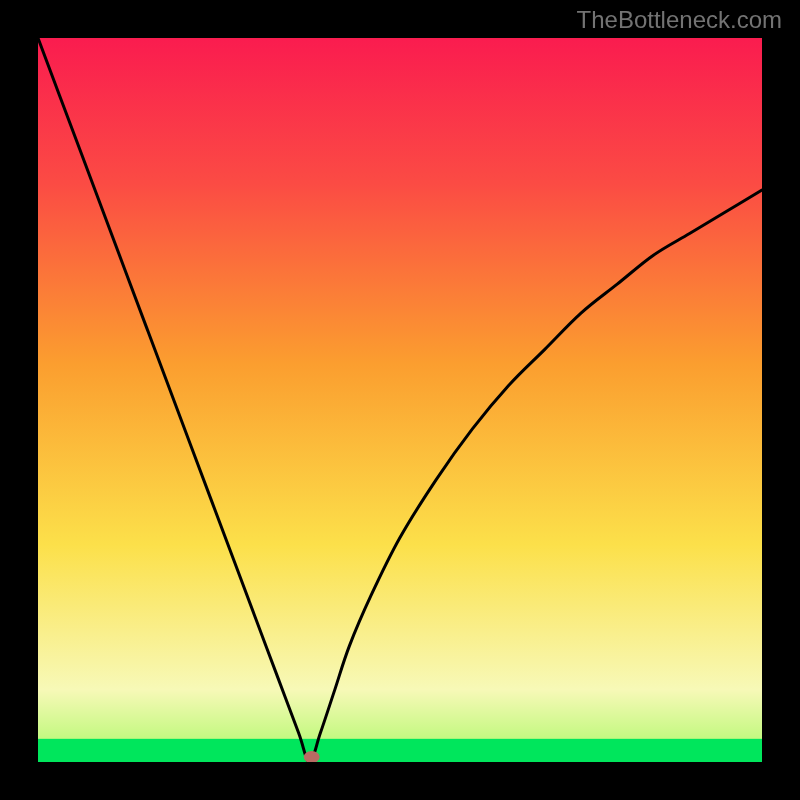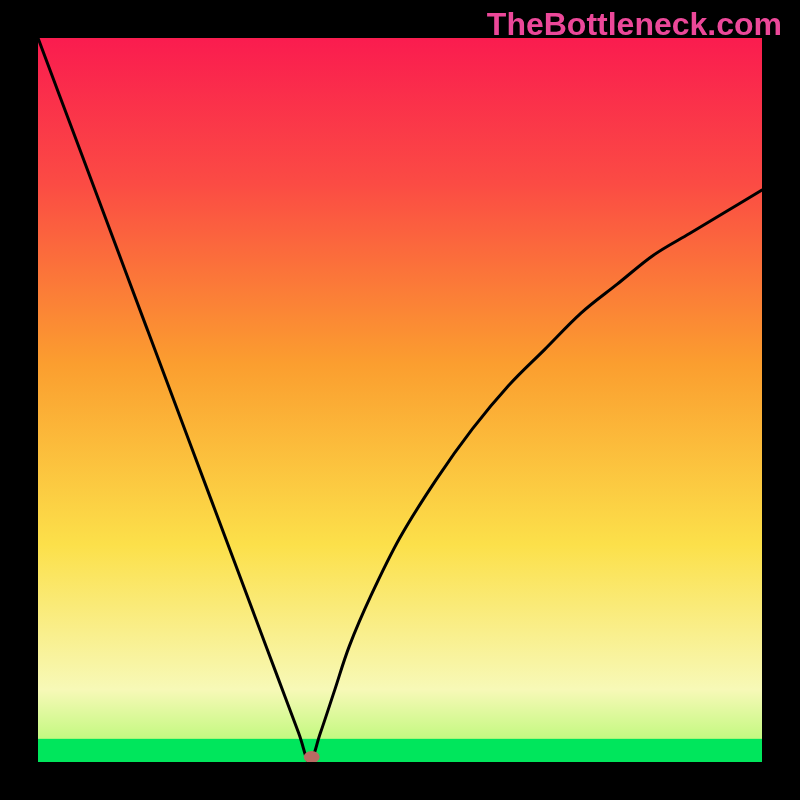--- a/index.html
+++ b/index.html
@@ -36,23 +36,23 @@
   .plot svg {
     position: absolute;
     top: 0; left: 0;
     width: 100%;
     height: 100%;
   }
   .watermark {
     position: absolute;
     top: 6px;
     right: 18px;
-    color: #ec4899;
-    font-size: 32px;
-    font-weight: 700;
+    color: #737373;
+    font-size: 24px;
+    font-weight: 400;
     letter-spacing: 0;
     user-select: none;
   }
 </style>
 </head>
 <body>
 
 <div class="frame">
 
   <div class="watermark">TheBottleneck.com</div>

